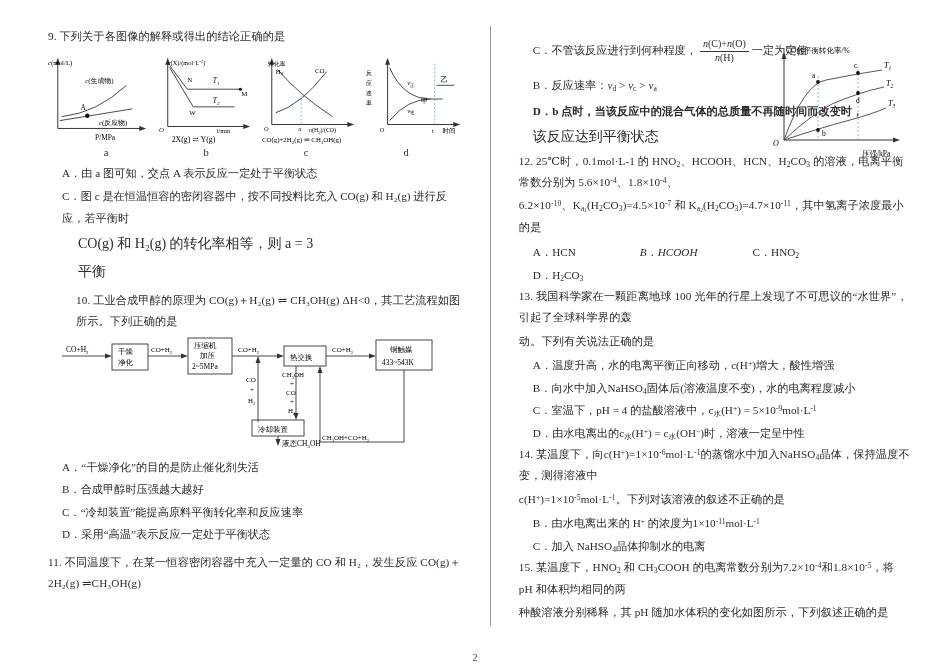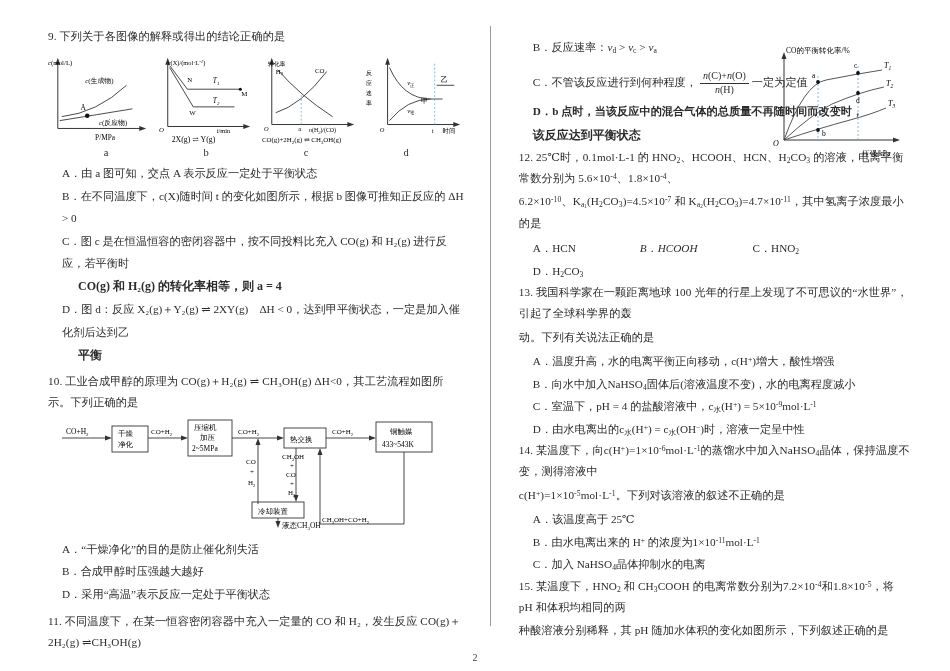--- a/index.html
+++ b/index.html
@@ -52,24 +52,23 @@
   }
   .q-body {
     text-indent: 0;
   }
   .opt {
     font-size: 11.2px;
     line-height: 2.0;
     padding-left: 14px;
   }
   .opt-ind {
-    font-size: 12px;
+    font-size: 14px;
     line-height: 2.0;
     padding-left: 30px;
-    font-weight: bold;
   }
   .cont {
     font-size: 11.2px;
     line-height: 1.95;
     padding-left: 0;
   }
   sub { font-size: 0.68em; vertical-align: -0.25em; }
   sup { font-size: 0.68em; vertical-align: 0.45em; }
   i, .it { font-style: italic; }
 
@@ -217,36 +216,30 @@
         <span>a</span>
         <span>b</span>
         <span>c</span>
         <span>d</span>
       </div>
 
       <div class="opt">
         <span>A．</span><span>由 a 图可知，交点 A 表示反应一定处于平衡状态</span>
       </div>
       <div class="opt">
-        <span>B．</span><span>在不同温度下，c(X)随时间 t 的变化如图所示，根据 b 图像可推知正反应的 ΔH &gt; 0</span>
-      </div>
-      <div class="opt">
         <span>C．</span><span>图 c 是在恒温恒容的密闭容器中，按不同投料比充入 CO(g) 和 H₂(g) 进行反应，若平衡时</span>
       </div>
       <div class="opt-ind">
-        <span>CO(g) 和 H₂(g) 的转化率相等，则 a = 4</span>
-      </div>
-      <div class="opt">
-        <span>D．</span><span>图 d：反应 X₂(g)＋Y₂(g) ⇌ 2XY(g)　ΔH &lt; 0，达到甲平衡状态，一定是加入催化剂后达到乙</span>
+        <span>CO(g) 和 H₂(g) 的转化率相等，则 a = 3</span>
       </div>
       <div class="opt-ind">
         <span>平衡</span>
       </div>
 
-      <div class="q q-body" style="margin-top:4px;">
+      <div class="q q-body" style="margin-top:4px;margin-left:28px;">
         <span>10.</span>
         <span>工业合成甲醇的原理为 CO(g)＋H₂(g) ⇌ CH₃OH(g) ΔH&lt;0，其工艺流程如图所示。下列正确的是</span>
       </div>
 
       <div class="flow-wrap">
         <svg width="400" height="112" viewBox="0 0 400 112">
 
           <line x1="6" y1="20" x2="52" y2="20" stroke="#333" stroke-width="0.9"></line>
           <polygon points="56,20 49,17.5 49,22.5" fill="#333"></polygon>
           <text x="10" y="16" font-size="7.5">CO+H<tspan font-size="5" dy="1.5">2</tspan></text>
@@ -306,20 +299,23 @@
           <polygon points="264,30 261.5,37 266.5,37" fill="#333"></polygon>
           <text x="266" y="104" font-size="7">CH<tspan font-size="4.5" dy="1.5">3</tspan><tspan dy="-1.5">OH+CO+H</tspan><tspan font-size="4.5" dy="1.5">2</tspan></text>
         </svg>
       </div>
 
       <div class="opt">
         <span>A．</span><span>“干燥净化”的目的是防止催化剂失活</span>
       </div>
       <div class="opt">
         <span>B．</span><span>合成甲醇时压强越大越好</span>
+      </div>
+      <div class="opt">
+        <span>C．</span><span>“冷却装置”能提高原料平衡转化率和反应速率</span>
       </div>
       <div class="opt">
         <span>D．</span><span>采用“高温”表示反应一定处于平衡状态</span>
       </div>
 
       <div class="q q-body" style="margin-top:6px;">
         <span>11.</span>
         <span>不同温度下，在某一恒容密闭容器中充入一定量的 CO 和 H₂，发生反应 CO(g)＋2H₂(g) ⇌CH₃OH(g)</span>
       </div>
 
@@ -357,27 +353,27 @@
           <text x="114" y="26" font-size="8" font-style="italic">T<tspan font-size="5.5" dy="2">1</tspan></text>
           <text x="116" y="44" font-size="8" font-style="italic">T<tspan font-size="5.5" dy="2">2</tspan></text>
           <text x="118" y="64" font-size="8" font-style="italic">T<tspan font-size="5.5" dy="2">3</tspan></text>
 
           <text x="16" y="11" font-size="7.5">CO的平衡转化率/%</text>
           <text x="3" y="104" font-size="8" font-style="italic">O</text>
           <text x="92" y="114" font-size="7.5">压强/kPa</text>
         </svg>
       </div>
 
+      <div class="opt" style="margin-top:12px;">
+        <span>C．</span><span>不管该反应进行到何种程度，<span class="frac"><span class="num"><i>n</i>(C)+<i>n</i>(O)</span><span class="den"><i>n</i>(H)</span></span>一定为定值</span>
+        
+      </div>
+
       <div class="opt" style="margin-top:10px;">
         <span>B．</span><span>反应速率：<i>v</i><sub>d</sub> &gt; <i>v</i><sub>c</sub> &gt; <i>v</i><sub>a</sub></span>
-        
-      </div>
-
-      <div class="opt" style="margin-top:12px;">
-        <span>C．</span><span>不管该反应进行到何种程度，<span class="frac"><span class="num"><i>n</i>(C)+<i>n</i>(O)</span><span class="den"><i>n</i>(H)</span></span>一定为定值</span>
         
       </div>
 
       <div class="opt" style="margin-top:4px;font-weight:bold;">
         <span>D．</span><span>b 点时，当该反应中的混合气体的总质量不再随时间而改变时，</span>
       </div>
       <div class="opt-ind" style="padding-left:14px;">
         <span>该反应达到平衡状态</span>
       </div>
 
@@ -424,23 +420,20 @@
       <div class="q q-body">
         <span>14.</span>
         <span>某温度下，向c(H<sup>+</sup>)=1×10<sup>-6</sup>mol·L<sup>-1</sup>的蒸馏水中加入NaHSO<sub>4</sub>晶体，保持温度不变，测得溶液中</span>
         
       </div>
       <div class="q cont">
         <span>c(H<sup>+</sup>)=1×10<sup>-5</sup>mol·L<sup>-1</sup>。下列对该溶液的叙述不正确的是</span>
         
       </div>
       <div class="opt">
-        <span>A．</span><span>该温度高于 25℃</span>
-      </div>
-      <div class="opt">
         <span>B．</span><span>由水电离出来的 H<sup>+</sup> 的浓度为1×10<sup>-11</sup>mol·L<sup>-1</sup></span>
         
       </div>
       <div class="opt">
         <span>C．</span><span>加入 NaHSO<sub>4</sub>晶体抑制水的电离</span>
         
       </div>
 
       <div class="q q-body">
         <span>15.</span>

